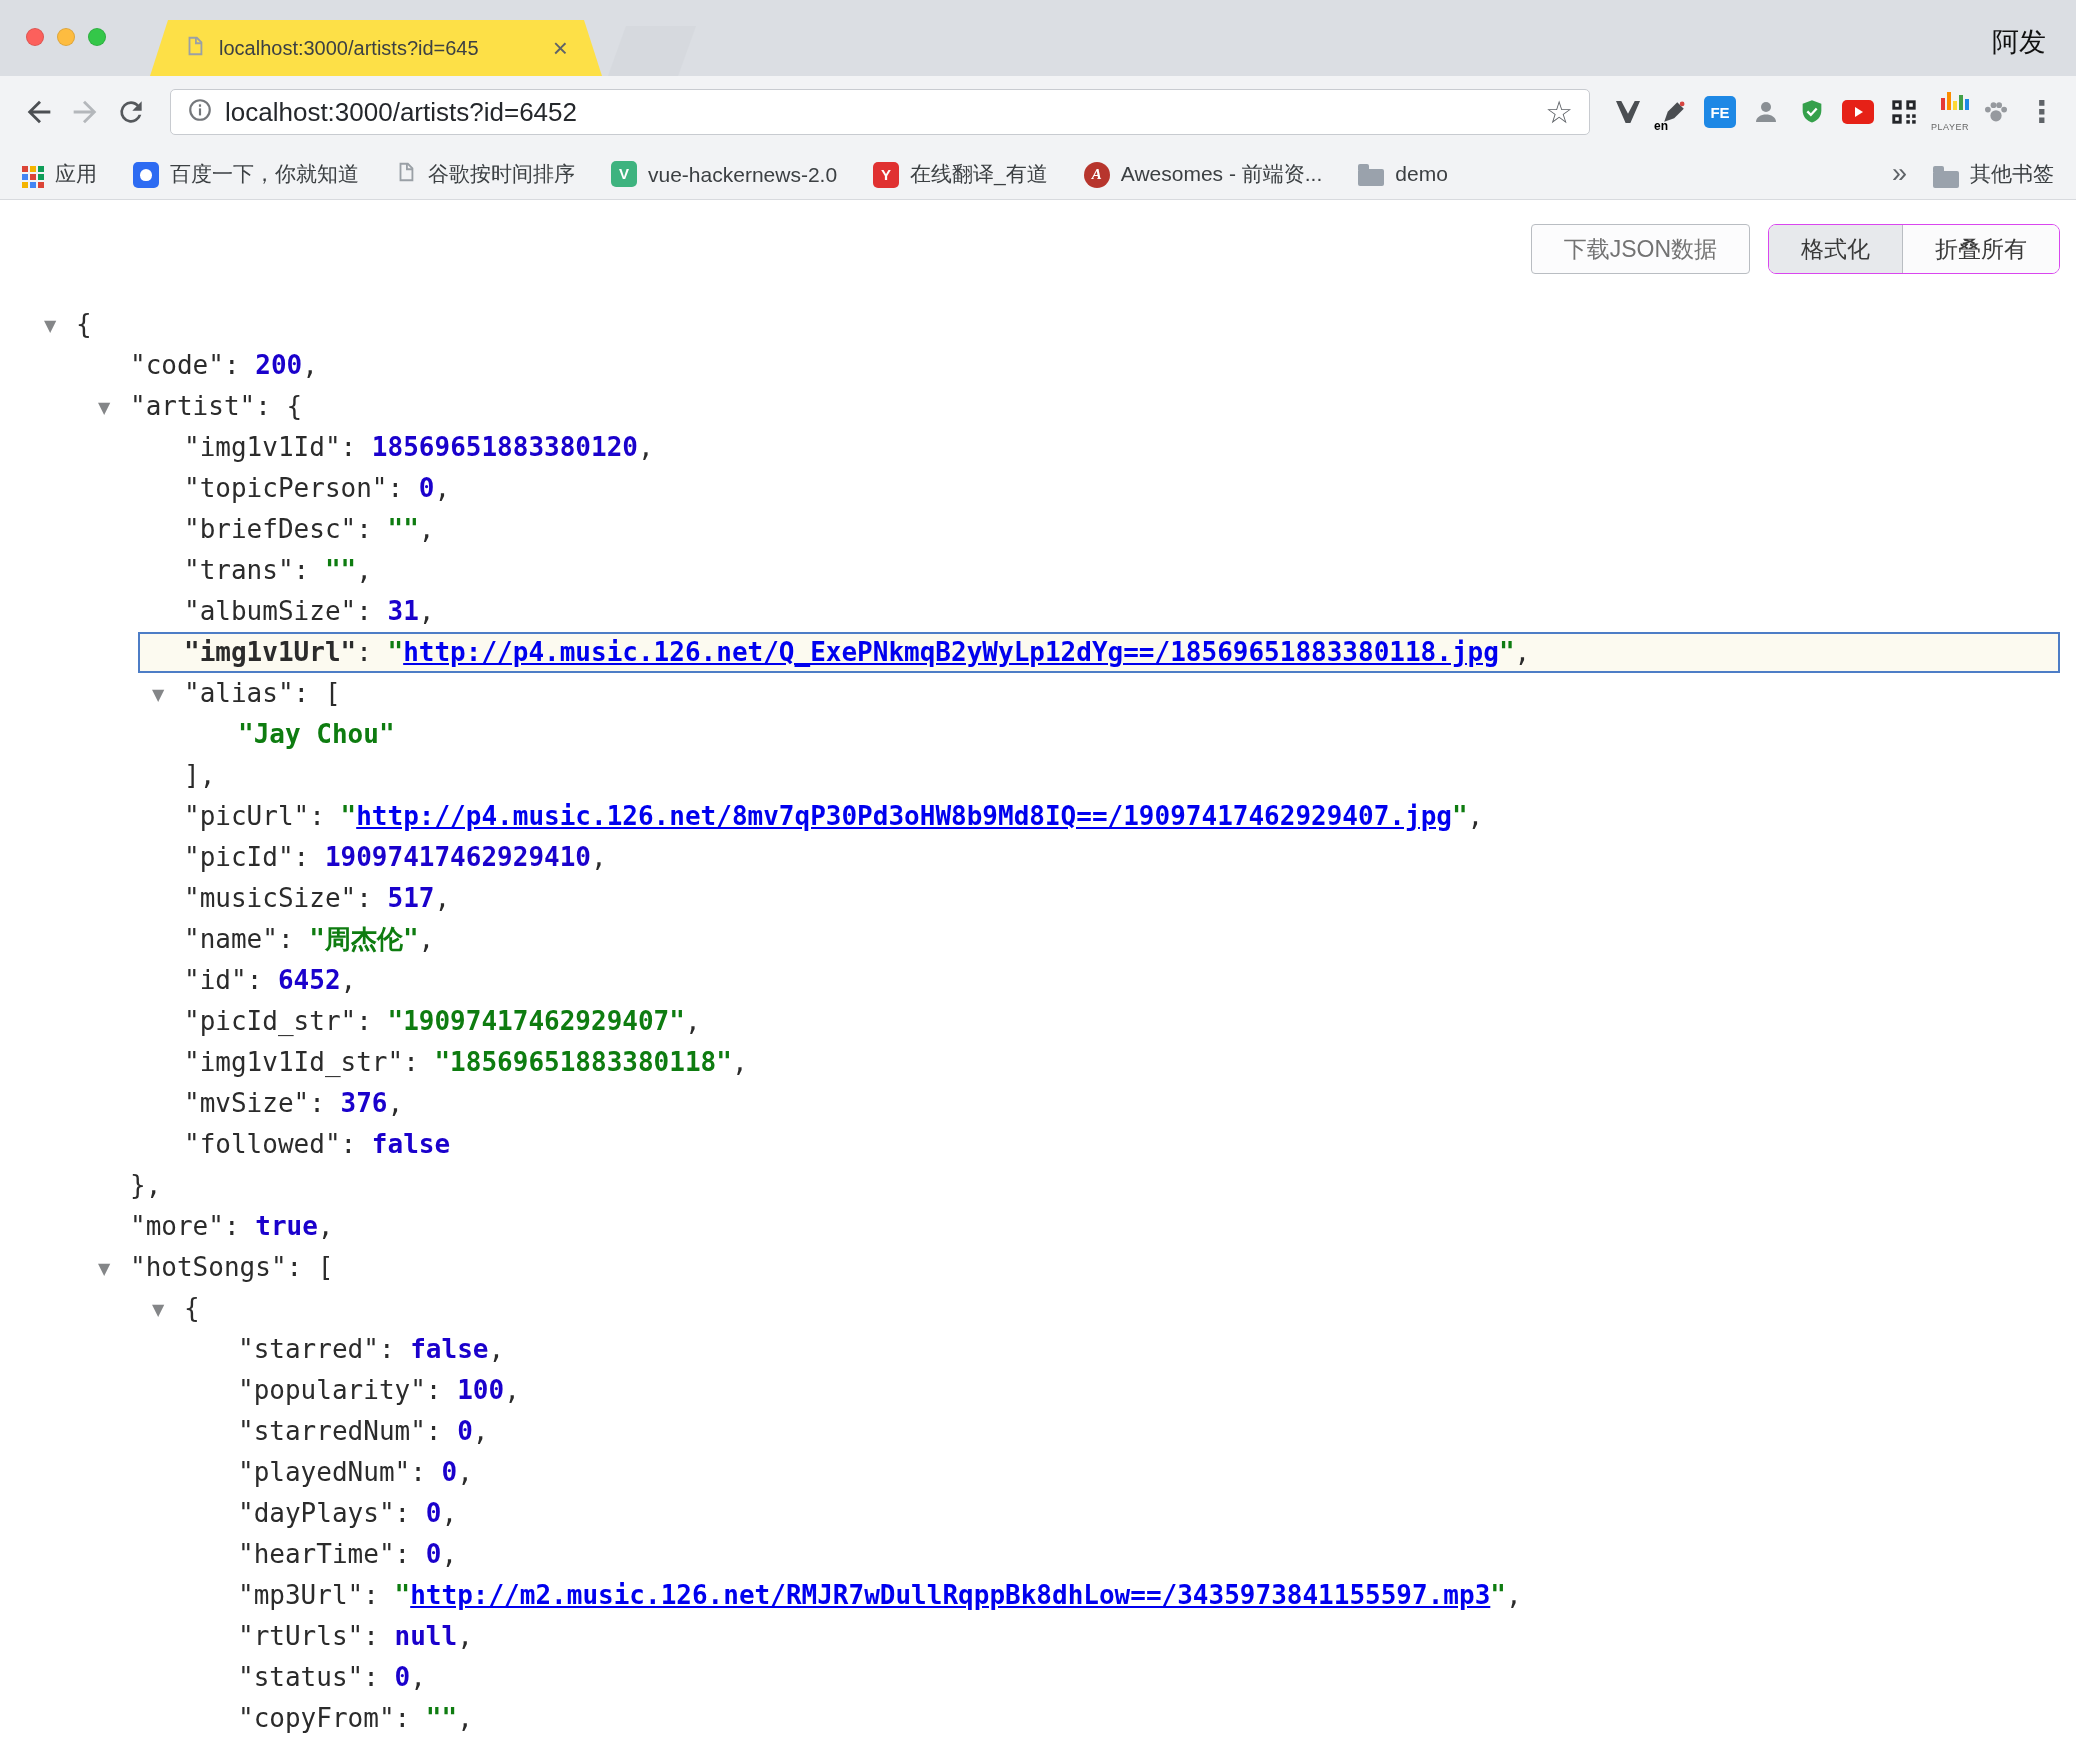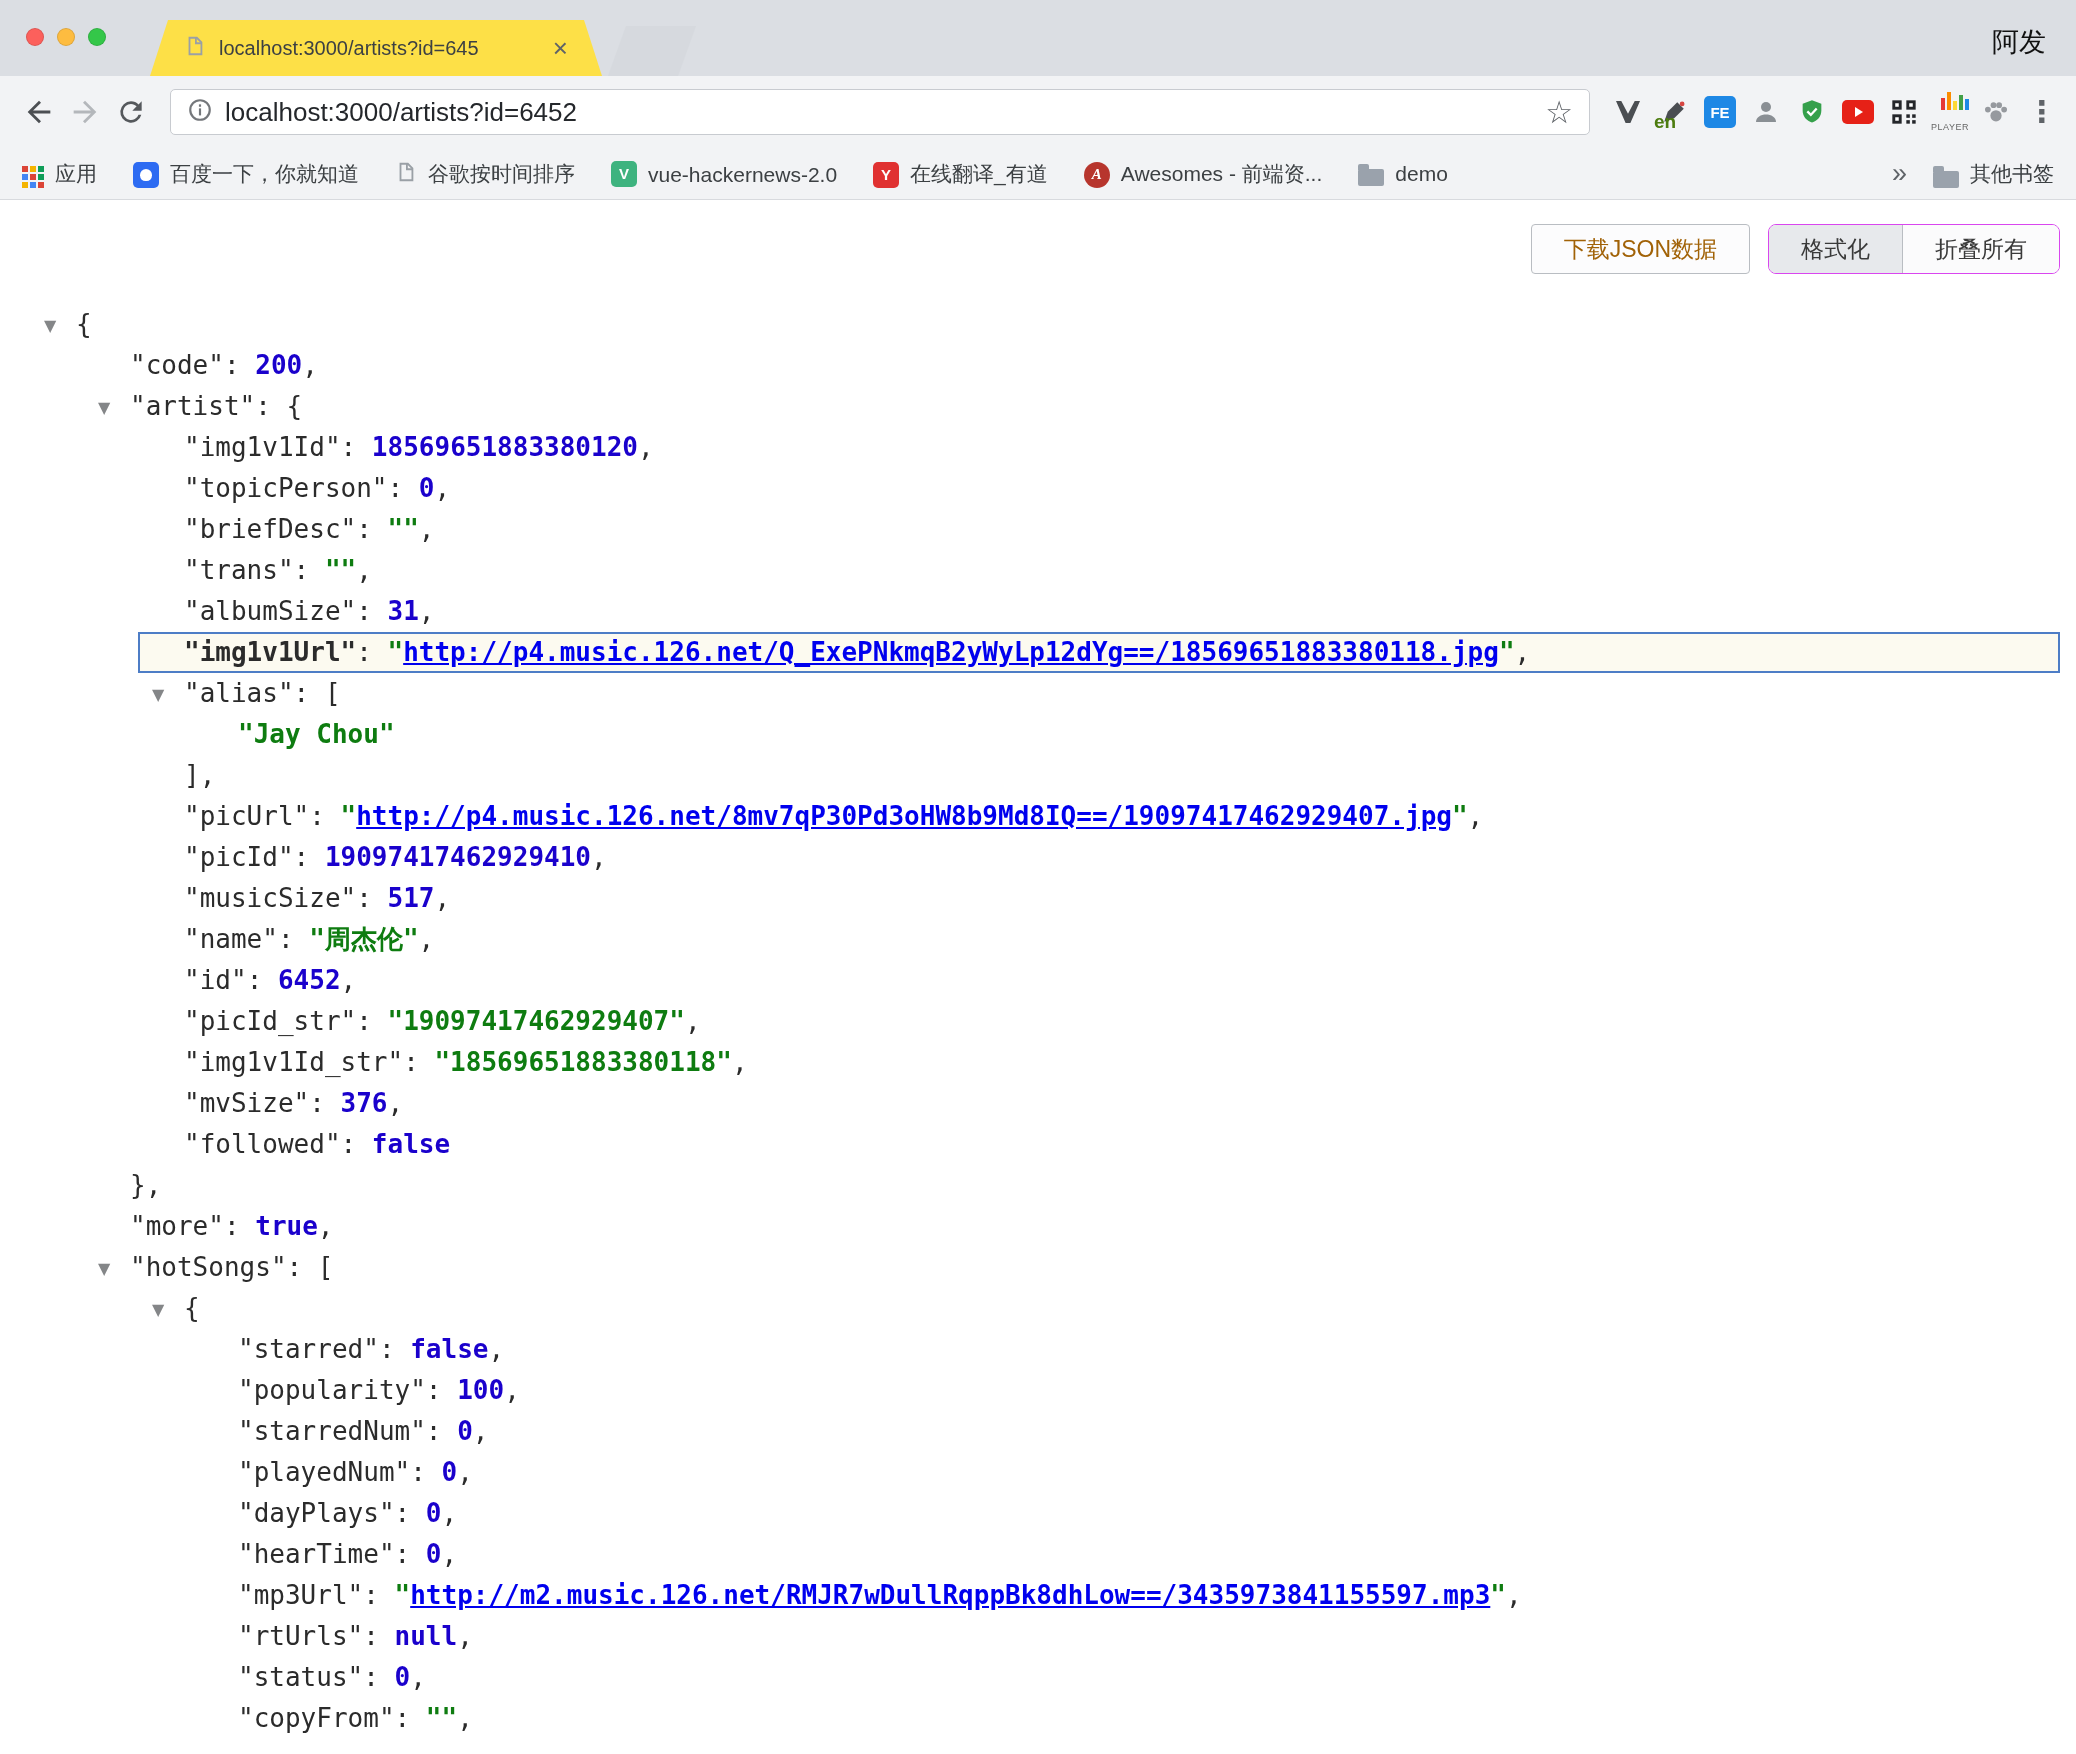--- a/index.html
+++ b/index.html
@@ -25,21 +25,21 @@
   .toolbar { height:72px; background:#F2F3F5; display:flex; align-items:center; padding:0 16px; }
   .navbtn { width:46px; height:46px; display:flex; align-items:center; justify-content:center; cursor:pointer; flex:0 0 auto; }
   .urlbar { flex:1; height:46px; margin:0 10px 0 16px; background:#fff; border:1px solid #C8CBD0;
     border-radius:5px; display:flex; align-items:center; padding:0 16px; gap:12px; min-width:0; cursor:text; }
   .url-text { flex:1; font-size:26px; color:#24272B; white-space:nowrap; overflow:hidden; }
   .star { font-size:31px; color:#5F6368; cursor:pointer; line-height:1; }
   .ext { width:36px; height:40px; display:flex; align-items:center; justify-content:center;
     margin-left:10px; cursor:pointer; flex:0 0 auto; position:relative; }
   .vchev { width:24px; height:22px; background:#4B4E52;
     clip-path:polygon(0 0,22% 0,50% 58%,78% 0,100% 0,60% 100%,40% 100%); }
-  .pen-en { font-size:19px; color:#4d7c0f; position:absolute; bottom:-1px; left:-2px; font-weight:bold; }
+  .pen-en { font-size:12px; color:#000000; position:absolute; bottom:-1px; left:-2px; font-weight:bold; }
   .fe-icon { width:32px; height:32px; background:#1E88E5; border-radius:5px; color:#fff;
     font-weight:bold; font-size:15px; display:flex; align-items:center; justify-content:center; }
   .player-icon { display:flex; flex-direction:column; align-items:flex-end; gap:12px; }
   .player-bars { display:flex; gap:2px; align-items:flex-end; height:18px; }
   .player-bars i { width:4px; display:block; }
   .player-bars i:nth-child(1){height:12px;background:#E53935;}
   .player-bars i:nth-child(2){height:18px;background:#FB8C00;}
   .player-bars i:nth-child(3){height:9px;background:#FDD835;}
   .player-bars i:nth-child(4){height:15px;background:#43A047;}
   .player-bars i:nth-child(5){height:11px;background:#1E88E5;}
@@ -68,21 +68,21 @@
   .folder-icon { width:26px; height:17px; background:#9AA2AC; border-radius:2px; position:relative; margin-top:5px; flex:0 0 auto; }
   .folder-icon::before { content:''; position:absolute; top:-5px; left:0; width:11px; height:6px;
     background:#9AA2AC; border-radius:2px 2px 0 0; }
   .bm-right { margin-left:auto; display:flex; align-items:center; gap:26px; }
   .overflow-chev { font-size:27px; color:#5F6368; cursor:pointer; }
 
   
   .content { position:relative; height:1554px; background:#fff; overflow:hidden; }
   .actions { position:absolute; top:24px; right:16px; display:flex; gap:18px; }
   .btn { height:50px; padding:0 32px; border:1px solid #B9BDC2; border-radius:4px;
-    background:#FCFCFD; font-size:23px; color:#a16207; display:flex; align-items:center; cursor:pointer; }
+    background:#FCFCFD; font-size:23px; color:#737373; display:flex; align-items:center; cursor:pointer; }
   .seg { display:flex; border:1px solid #d946ef; border-radius:8px; overflow:hidden; }
   .segbtn { height:48px; padding:0 32px; font-size:23px; color:#3a3a3a; display:flex;
     align-items:center; background:#FBFBFC; cursor:pointer; }
   .segbtn + .segbtn { border-left:1px solid #B9BDC2; }
   .segbtn.active { background:#E7E9EC; }
 
   
   .json-viewer { padding-top:104px; }
   .jline { position:relative; height:41px; line-height:41px; white-space:pre;
     font-family:"DejaVu Sans Mono",monospace; font-size:26px; color:#333; }

